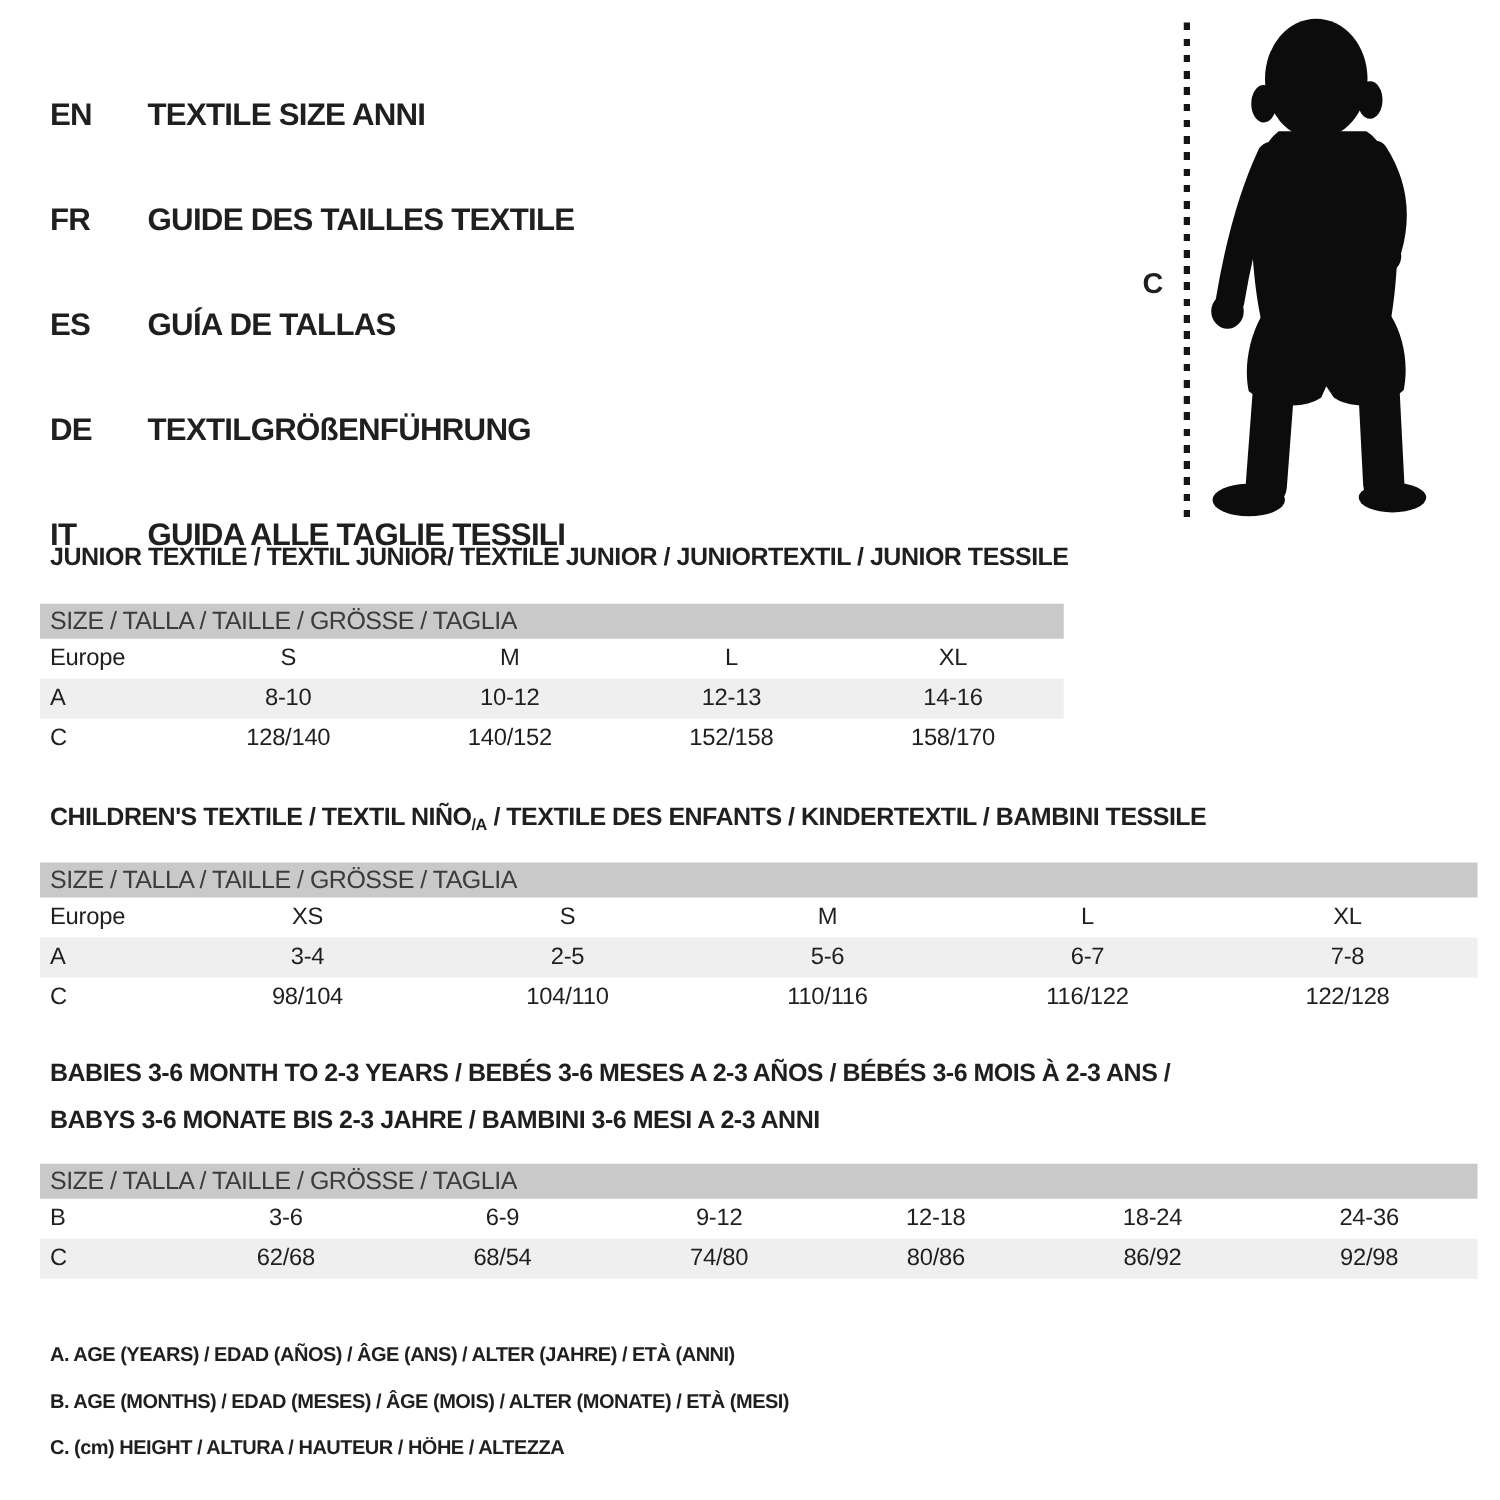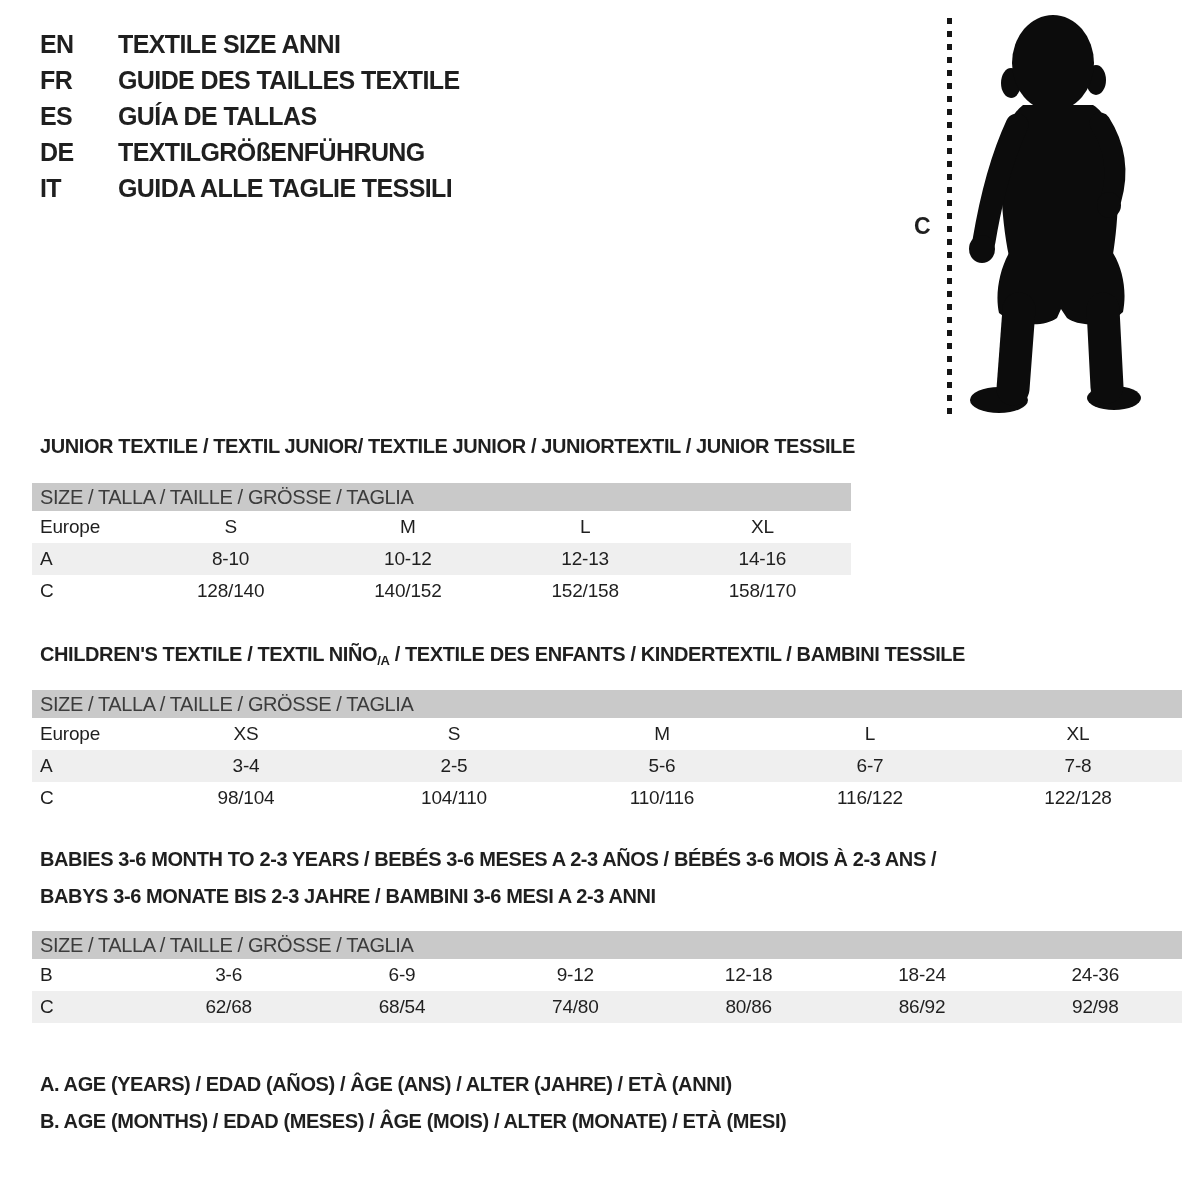--- a/index.html
+++ b/index.html
@@ -2,21 +2,21 @@
 <html><head>
 <meta charset="utf-8">
 <style>
   html,body{margin:0;padding:0;background:#ffffff;}
   .page{
     position:relative;width:1200px;height:1200px;background:#ffffff;
     font-family:"Liberation Sans", sans-serif;color:#1f1f1f;overflow:hidden;
   }
   
   .lang-header{position:absolute;left:40px;top:26px;}
-  .lang-row{display:flex;height:36px;align-items:center;font-weight:700;font-size:25px;letter-spacing:-0.6px;white-space:nowrap;}
+  .lang-row{display:flex;height:36px;align-items:center;font-weight:700;font-size:25px;letter-spacing:-0.6px;white-space:nowrap;margin-top:48px;}
   .lang-code{width:78px;}
   
   .measure-line{position:absolute;left:947px;top:18px;width:5px;height:397px;
     background:repeating-linear-gradient(to bottom,#151515 0 6px,transparent 6px 13px);}
   .measure-label{position:absolute;left:914px;top:213px;font-size:23px;font-weight:700;}
   .baby-svg{position:absolute;left:963px;top:13px;}
   
   .sec-title{position:absolute;font-weight:700;font-size:20px;letter-spacing:-0.4px;}
   .sec-title-line{line-height:37px;white-space:nowrap;}
   .sub{font-size:13px;vertical-align:-4px;letter-spacing:-0.3px;}
@@ -27,21 +27,21 @@
   #sec1 .table{left:32px;top:690px;width:1150px;}
   #sec2 .sec-title{left:40px;top:841px;}
   #sec2 .table{left:32px;top:931px;width:1150px;}
   .hdr-bar{height:28px;background:#c9c9c9;display:flex;align-items:center;padding-left:8px;
     font-weight:400;font-size:20px;color:#3c3c3c;letter-spacing:-0.4px;}
   .trow{display:flex;height:32px;align-items:center;font-size:19px;letter-spacing:-0.2px;}
   .trow.stripe{background:#efefef;}
   .tcell.label{width:110px;padding-left:8px;box-sizing:border-box;}
   .tcell.val{flex:1;text-align:center;}
   
-  .legend{position:absolute;left:40px;top:1066px;font-weight:700;font-size:20px;letter-spacing:-0.4px;}
+  .legend{position:absolute;left:40px;top:1066px;font-weight:700;font-size:16px;letter-spacing:-0.4px;}
   .legend-line{line-height:37px;white-space:nowrap;}
 </style>
 </head>
 <body>
 
 <div class="page">
 
   <div class="lang-header">
     <div class="lang-row">
       <span class="lang-code">EN</span>
@@ -186,15 +186,16 @@
             <div class="tcell val">86/92</div>
             <div class="tcell val">92/98</div>
           </div>
         </div>
     </div>
   </div>
 
   <div class="legend">
     <div class="legend-line">A. AGE (YEARS) / EDAD (AÑOS) / ÂGE (ANS) / ALTER (JAHRE) / ETÀ (ANNI)</div>
     <div class="legend-line">B. AGE (MONTHS) / EDAD (MESES) / ÂGE (MOIS) / ALTER (MONATE) / ETÀ (MESI)</div>
+    <div class="legend-line">C. (cm) HEIGHT / ALTURA / HAUTEUR / HÖHE / ALTEZZA</div>
   </div>
 
 </div>
 
 </body></html>

